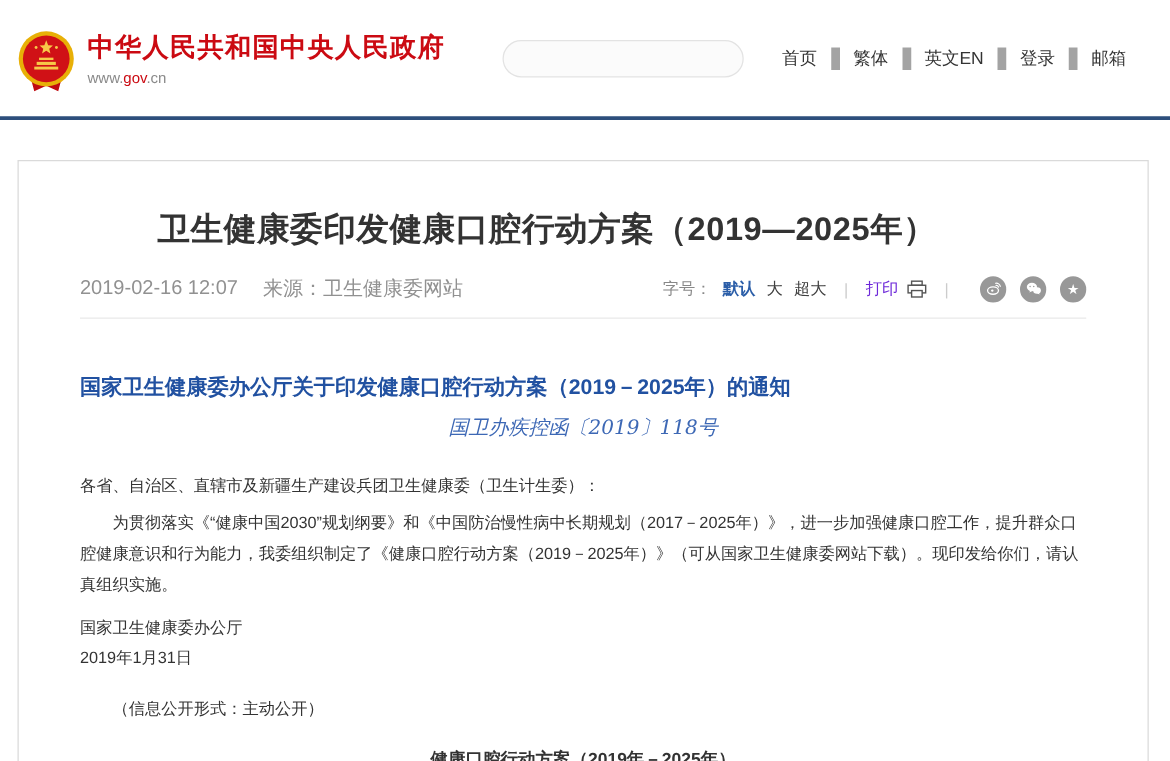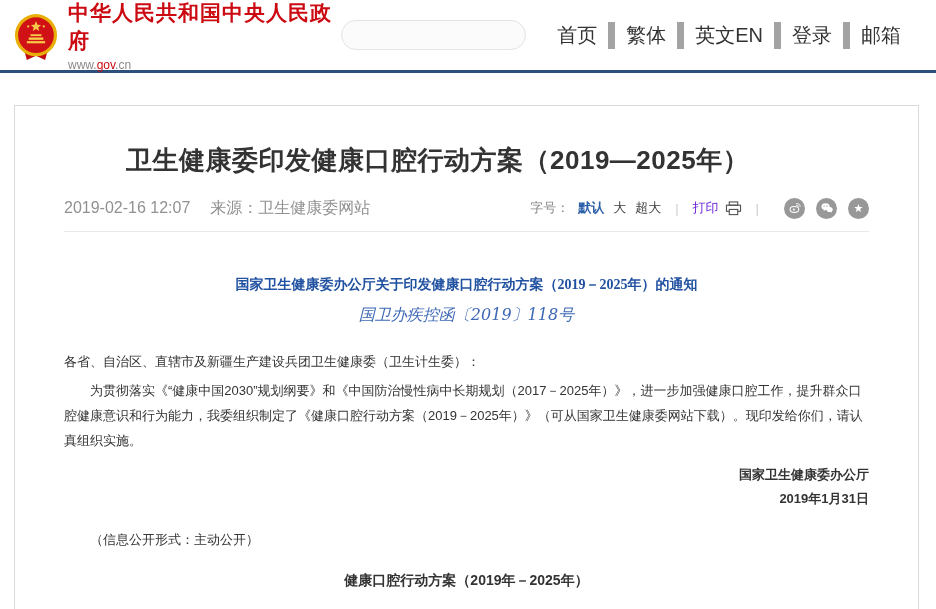--- a/index.html
+++ b/index.html
@@ -4,38 +4,38 @@
 <style>
   * { margin:0; padding:0; box-sizing:border-box; }
   html,body { background:#fff; }
   body {
     width:936px; height:609px; overflow:hidden;
     font-family:"Liberation Sans", sans-serif;
     color:#333;
   }
 
   
-  .header { height:70px; display:flex; align-items:center; padding:0 24px 0 14px; background:#fff;justify-content:flex-end; }
+  .header { height:93px; display:flex; align-items:center; padding:0 24px 0 14px; background:#fff;justify-content:flex-end; }
   .brand { display:flex; align-items:center; }
   .brand-emblem { width:46px; height:50px; margin-top:4px; cursor:pointer; }
   .brand-text { margin-left:10px; }
   .site-title { font-size:21px; font-weight:bold; color:#cb0a12; letter-spacing:1px; cursor:pointer; }
   .site-url { font-size:12px; color:#8a8a8a; margin-top:3px; cursor:pointer; }
   .site-url .gov { color:#cb0a12; }
 
   .search-box {
     margin-left:auto; width:193px; height:30px; border:1px solid #e3e3e3;
     background:#fbfbfb; border-radius:16px; display:flex; align-items:center; overflow:hidden;
   }
   .search-box input {
     flex:1; border:none; outline:none; background:transparent; height:100%;
     padding:0 6px 0 14px; font-size:13px; color:#333;
   }
 
-  .nav { display:flex; align-items:center; margin-left:20px; font-size:20px; color:#333; }
+  .nav { display:flex; align-items:center; margin-left:20px; font-size:14px; color:#333; }
   .nav a { color:#333; text-decoration:none; padding:0 11px; cursor:pointer; white-space:nowrap; }
   .nav a + a { border-left:7px solid #a3a3a3; }
 
   .navy-bar { height:3px; background:#2d4f7c; }
 
   
   .content-box {
     margin:32px 17px 0 14px; border:1px solid #dadada; background:#fff;
     padding:38px 49px 60px 49px; min-height:600px;
   }
@@ -61,26 +61,26 @@
     width:21px; height:21px; border-radius:50%; background:#989898;
     display:flex; align-items:center; justify-content:center; margin-left:11px; cursor:pointer;
   }
   .share-circle svg { display:block; }
   .star-glyph { color:#fff; font-size:11px; line-height:1; font-family:"DejaVu Sans", sans-serif; }
 
   .divider { margin-top:12px; border-bottom:1px solid #e9e9e9; }
 
   
   .doc { margin-top:42px; font-size:13px; line-height:25px; color:#333; }
-  .notice-title { text-align:center; color:#2151a1; font-weight:bold; font-size:14px; line-height:1.5;font-family:Liberation Serif, serif; }
+  .notice-title { color:#2151a1; font-weight:bold; font-size:17px; line-height:1.5; }
   .doc-number { text-align:center; color:#3d68b5; font-size:16px; margin-top:7px;
                 font-family:"DejaVu Serif", serif; font-style:italic; }
   .salutation { margin-top:22px; }
   .para { text-indent:2em; margin-top:4px; }
-  .signoff { text-align:right; line-height:24px; margin-top:10px;font-weight:bold; }
+  .signoff { text-align:left; line-height:24px; margin-top:10px; }
   .disclosure { margin-top:16px; text-indent:2em; }
   .plan-title { text-align:center; font-weight:bold; font-size:14px; margin-top:16px; }
 </style>
 </head>
 <body>
 
 <div class="header">
   <div class="brand">
     <svg class="brand-emblem" viewBox="0 0 48 52">
       <path d="M10 36 L14 51 L24 46.5 L34 51 L38 36 Z" fill="#c00a10"></path>

